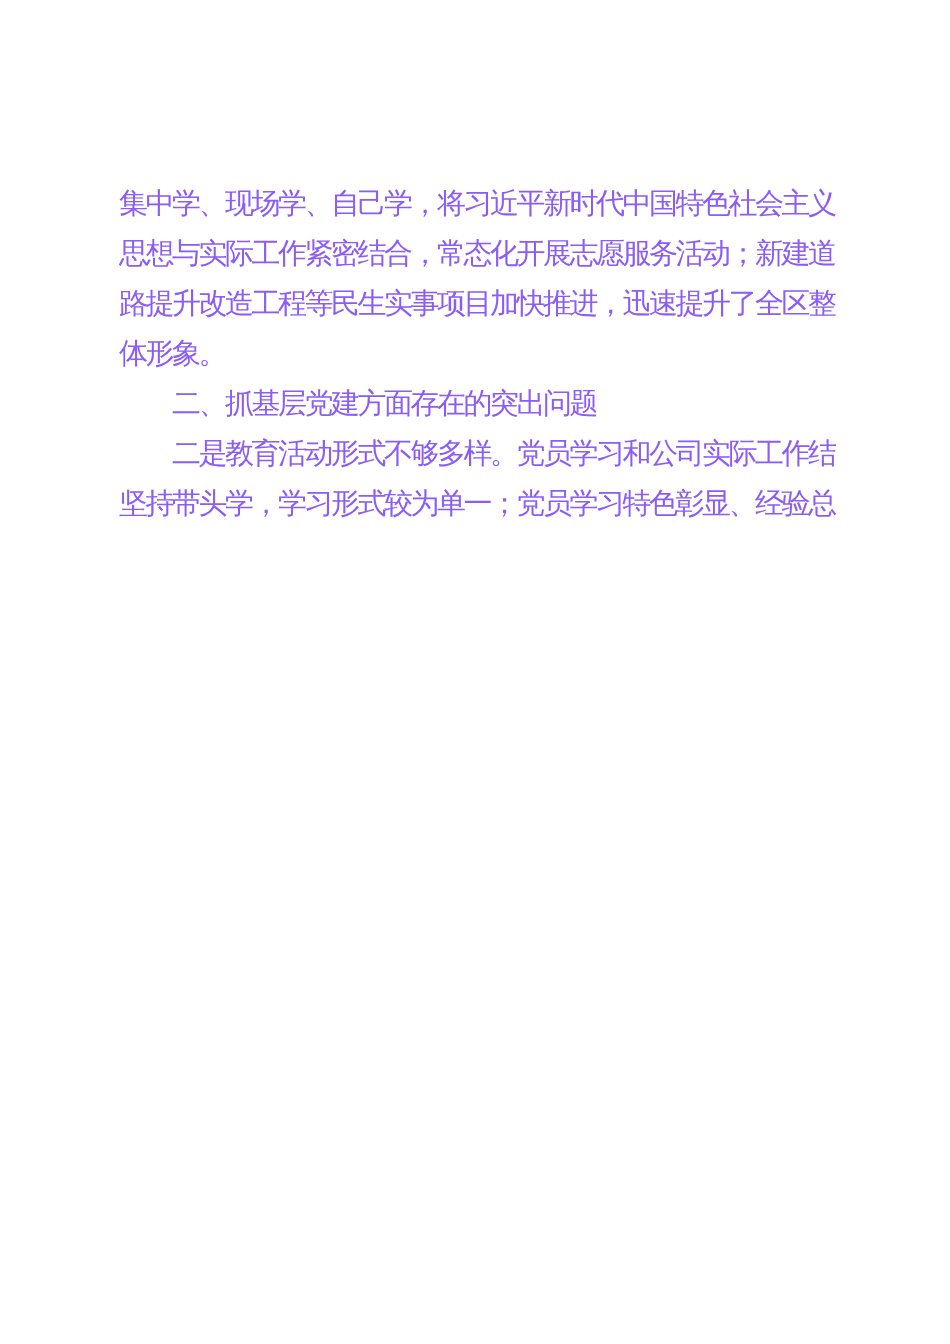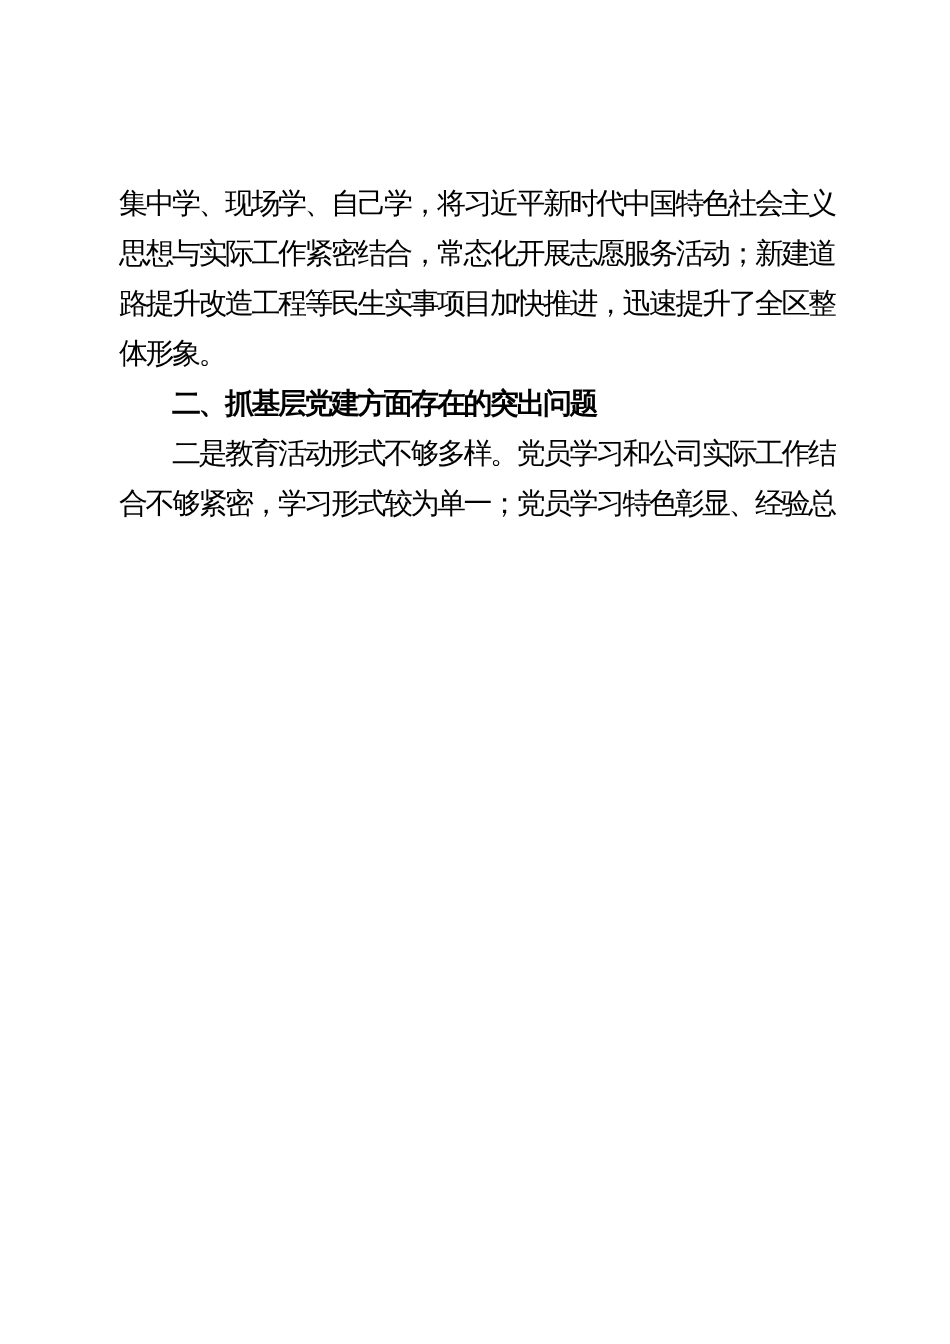--- a/index.html
+++ b/index.html
@@ -16,41 +16,41 @@
   }
   .text-block {
     position: absolute;
     left: 119px;
     top: 178px;
     width: 718px;
     font-family: "Liberation Sans", sans-serif;
     font-size: 29px;
     line-height: 50px;
     letter-spacing: -2.5px;
-    color: #000000;
+    color: #8b5cf6;
     text-align: left;
   }
   p.para {
     margin: 0;
     padding: 0;
     white-space: pre-line;
   }
   p.para.indent {
     text-indent: 53px;
   }
   p.para.heading {
-    font-weight: bold; 
+    font-weight: normal; 
   }
 </style>
 </head>
 <body>
 
 <main class="page">
   <div class="text-block">
       <p class="para">集中学、现场学、自己学，将习近平新时代中国特色社会主义
 思想与实际工作紧密结合，常态化开展志愿服务活动；新建道
 路提升改造工程等民生实事项目加快推进，迅速提升了全区整
 体形象。</p>
       <p class="para indent heading">二、抓基层党建方面存在的突出问题</p>
       <p class="para indent">二是教育活动形式不够多样。党员学习和公司实际工作结
-合不够紧密，学习形式较为单一；党员学习特色彰显、经验总</p>
+坚持带头学，学习形式较为单一；党员学习特色彰显、经验总</p>
     </div>
 </main>
 
 </body></html>

